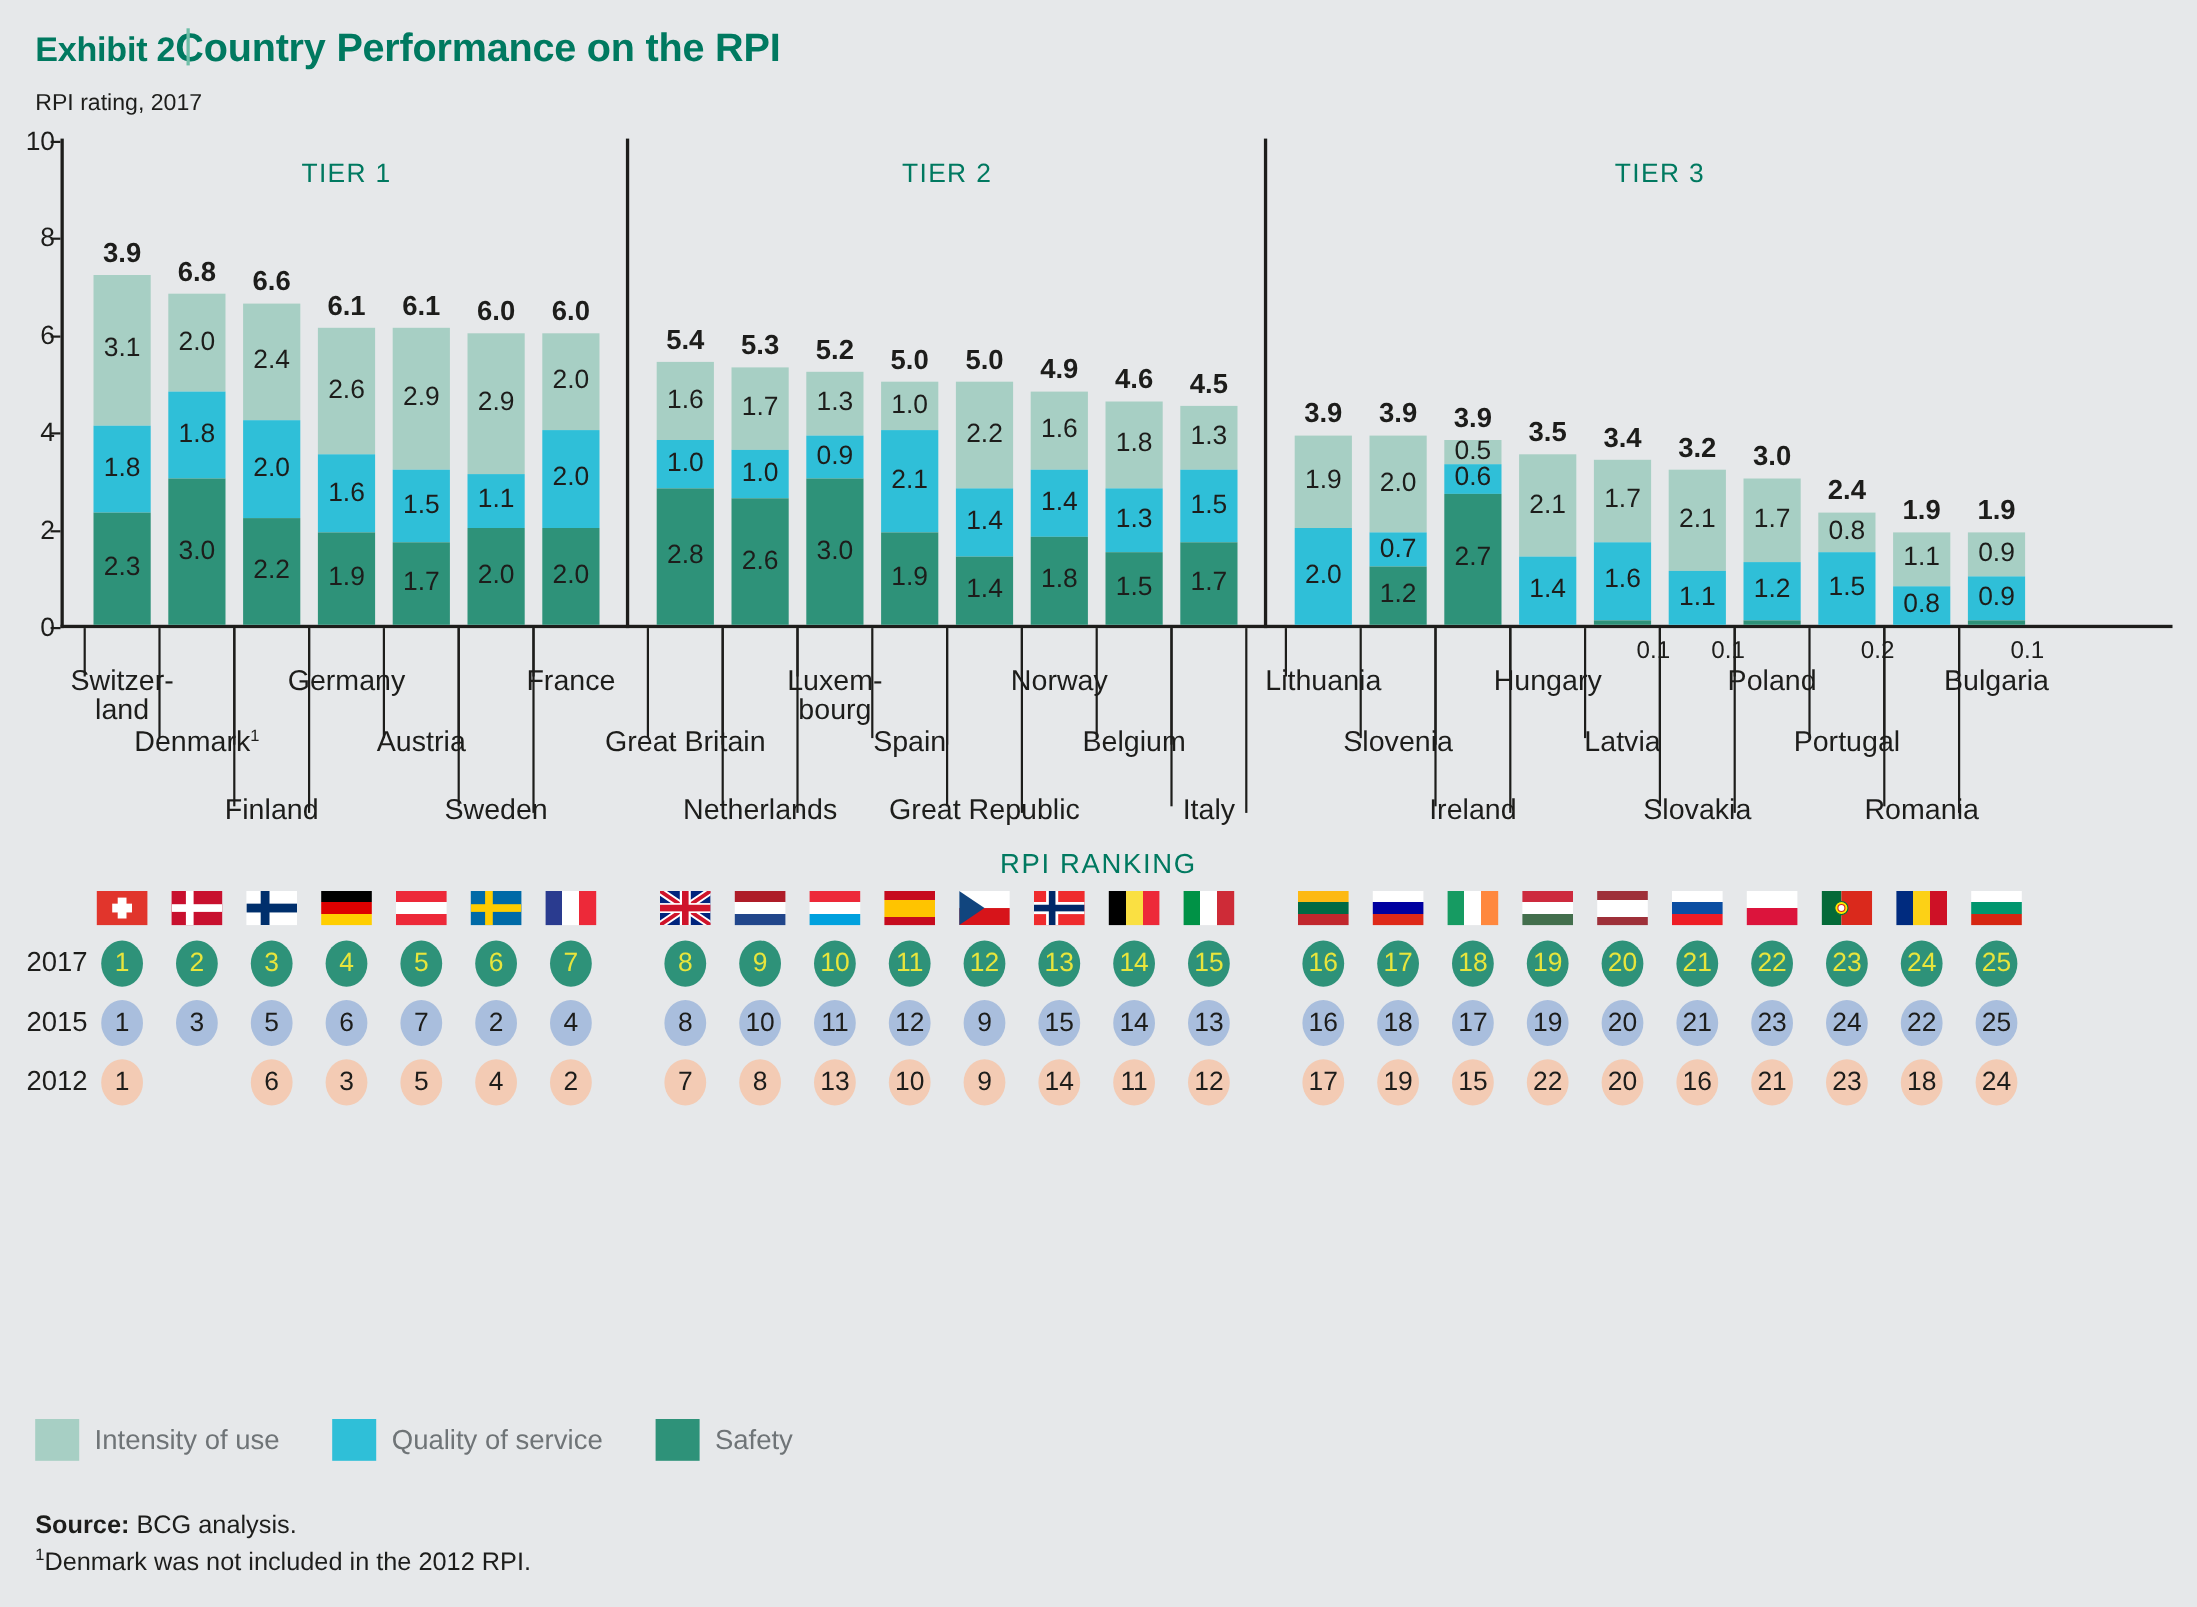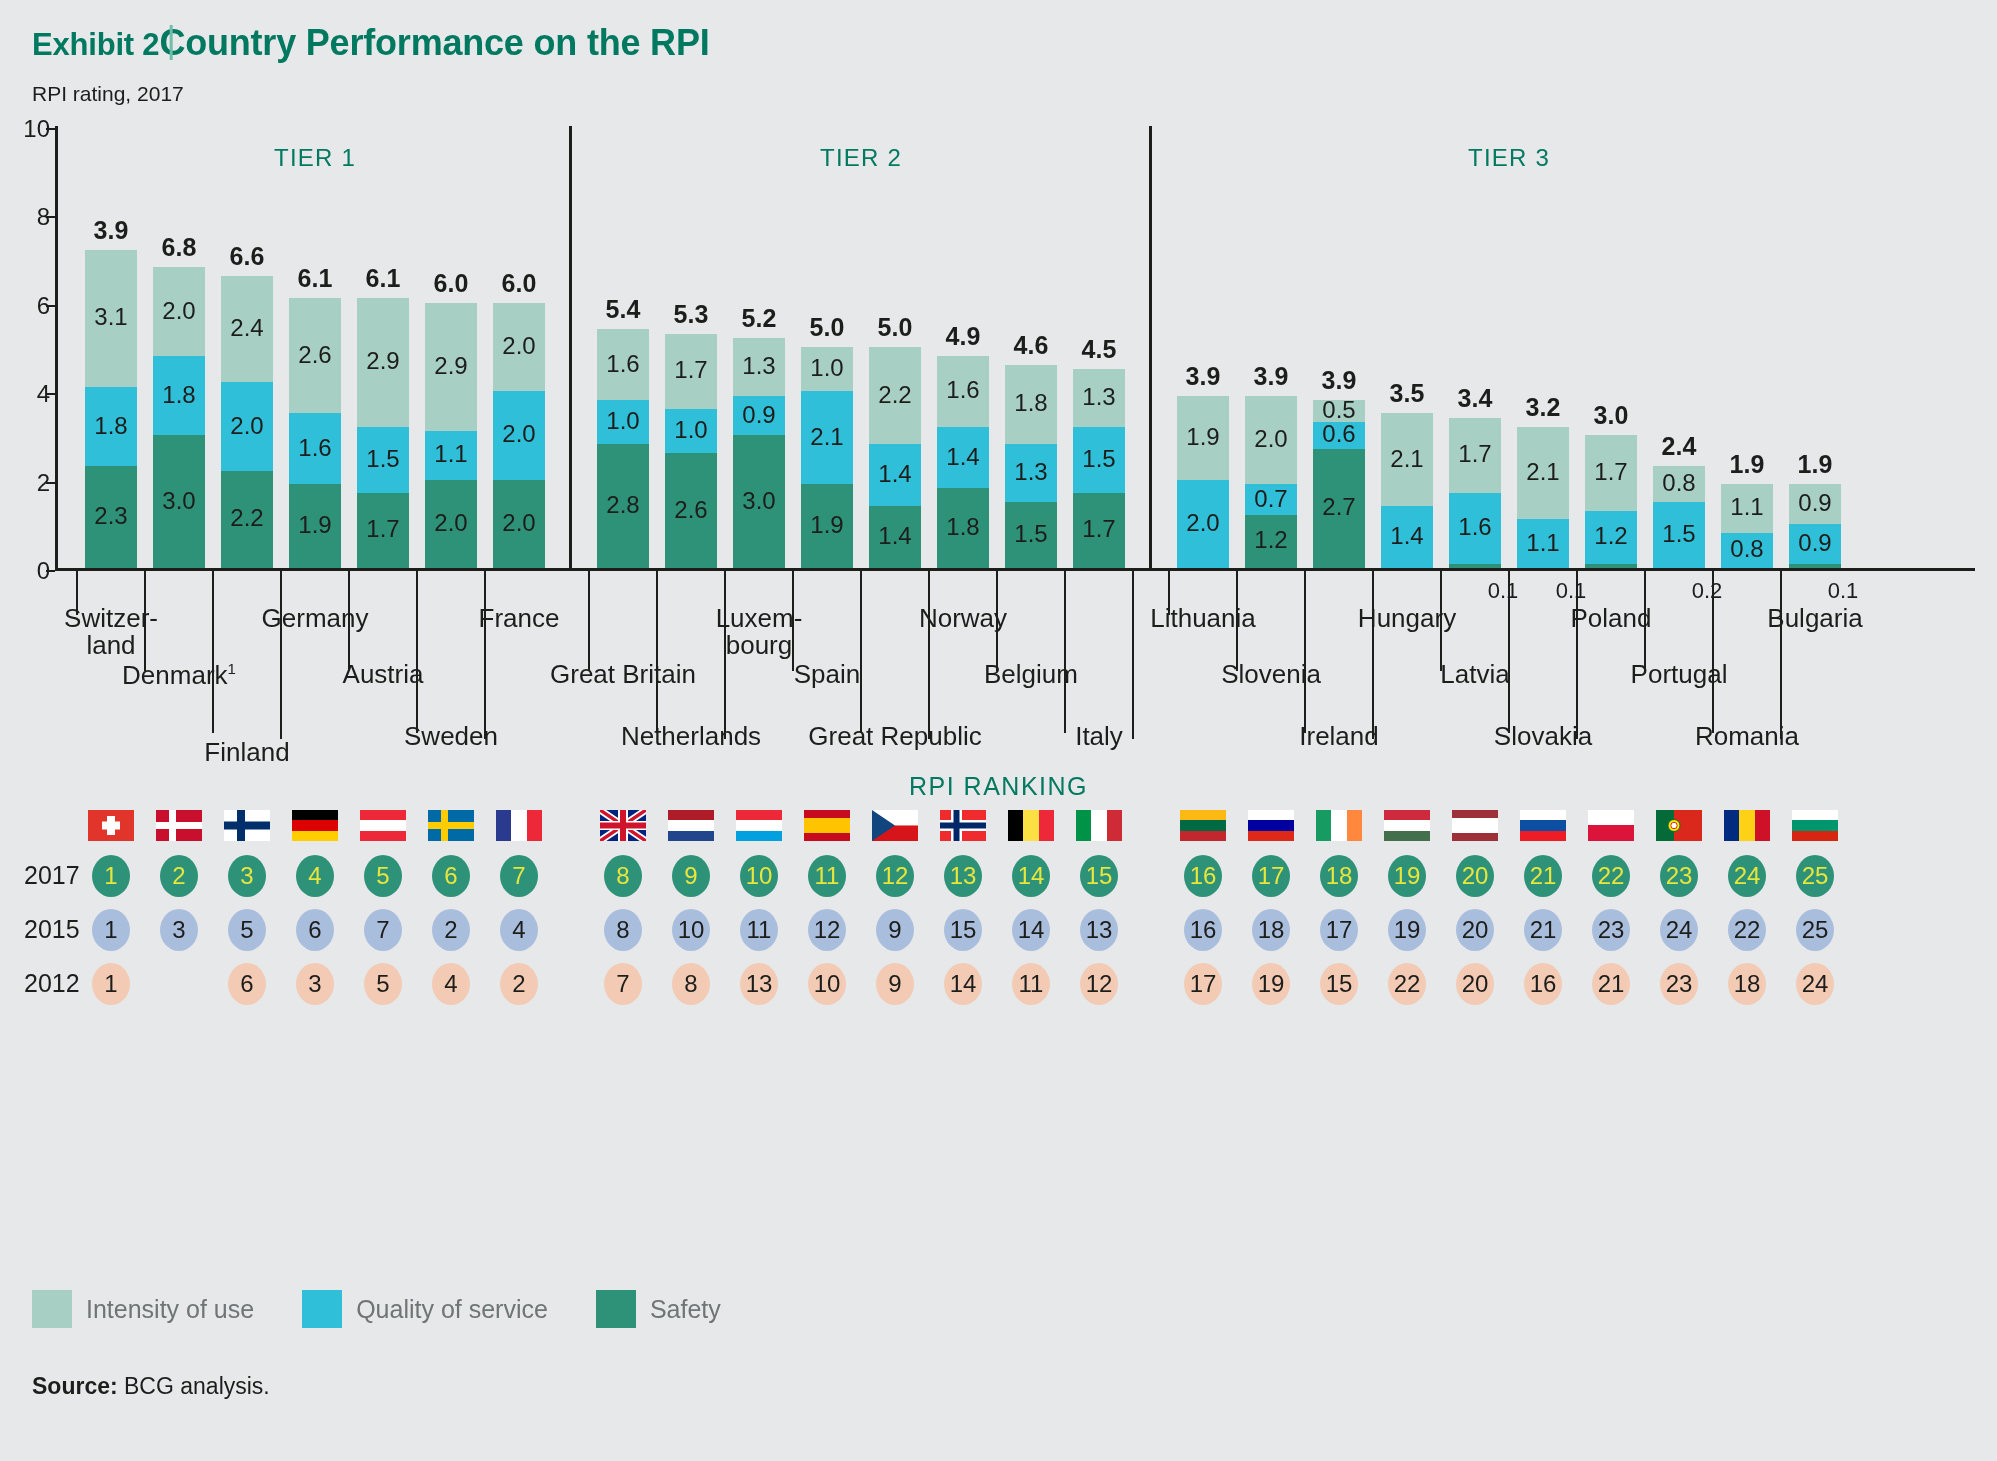--- a/index.html
+++ b/index.html
@@ -390,21 +390,21 @@
       <div class="outlabel" style="left: 1788px; top: 452px;">0.1</div>
     </div>
 </div>
 
 <div id="cats">
     <div class="leader" style="left: 89px; height: 0px;"></div>
     <div class="catname" style="left: 56px; top: 34px;">Switzer-<br>land</div>
     <div class="leader" style="left: 157px; height: 106px;"></div>
     <div class="catname" style="left: 124px; top: 90px;">Denmark<sup>1</sup></div>
     <div class="leader" style="left: 225px; height: 168px;"></div>
-    <div class="catname" style="left: 192px; top: 168px;">Finland</div>
+    <div class="catname" style="left: 192px; top: 152px;">Finland</div>
     <div class="leader" style="left: 293px; height: 0px;"></div>
     <div class="catname" style="left: 260px; top: 34px;">Germany</div>
     <div class="leader" style="left: 361px; height: 106px;"></div>
     <div class="catname" style="left: 328px; top: 90px;">Austria</div>
     <div class="leader" style="left: 429px; height: 168px;"></div>
     <div class="catname" style="left: 396px; top: 152px;">Sweden</div>
     <div class="leader" style="left: 497px; height: 0px;"></div>
     <div class="catname" style="left: 464px; top: 34px;">France</div>
     <div class="leader" style="left: 601px; height: 106px;"></div>
     <div class="catname" style="left: 568px; top: 90px;">Great Britain</div>
@@ -619,13 +619,14 @@
       <div class="lg-tx">Quality of service</div>
     </div>
     <div class="lg-item">
       <div class="lg-sw" style="background: rgb(46, 146, 121);"></div>
       <div class="lg-tx">Safety</div>
     </div>
   </div>
 
 <div id="source">
   <div><b>Source:</b> <span>BCG analysis.</span></div>
+  <div><sup>1</sup><span>Denmark was not included in the 2012 RPI.</span></div>
 </div>
 
 </body></html>

